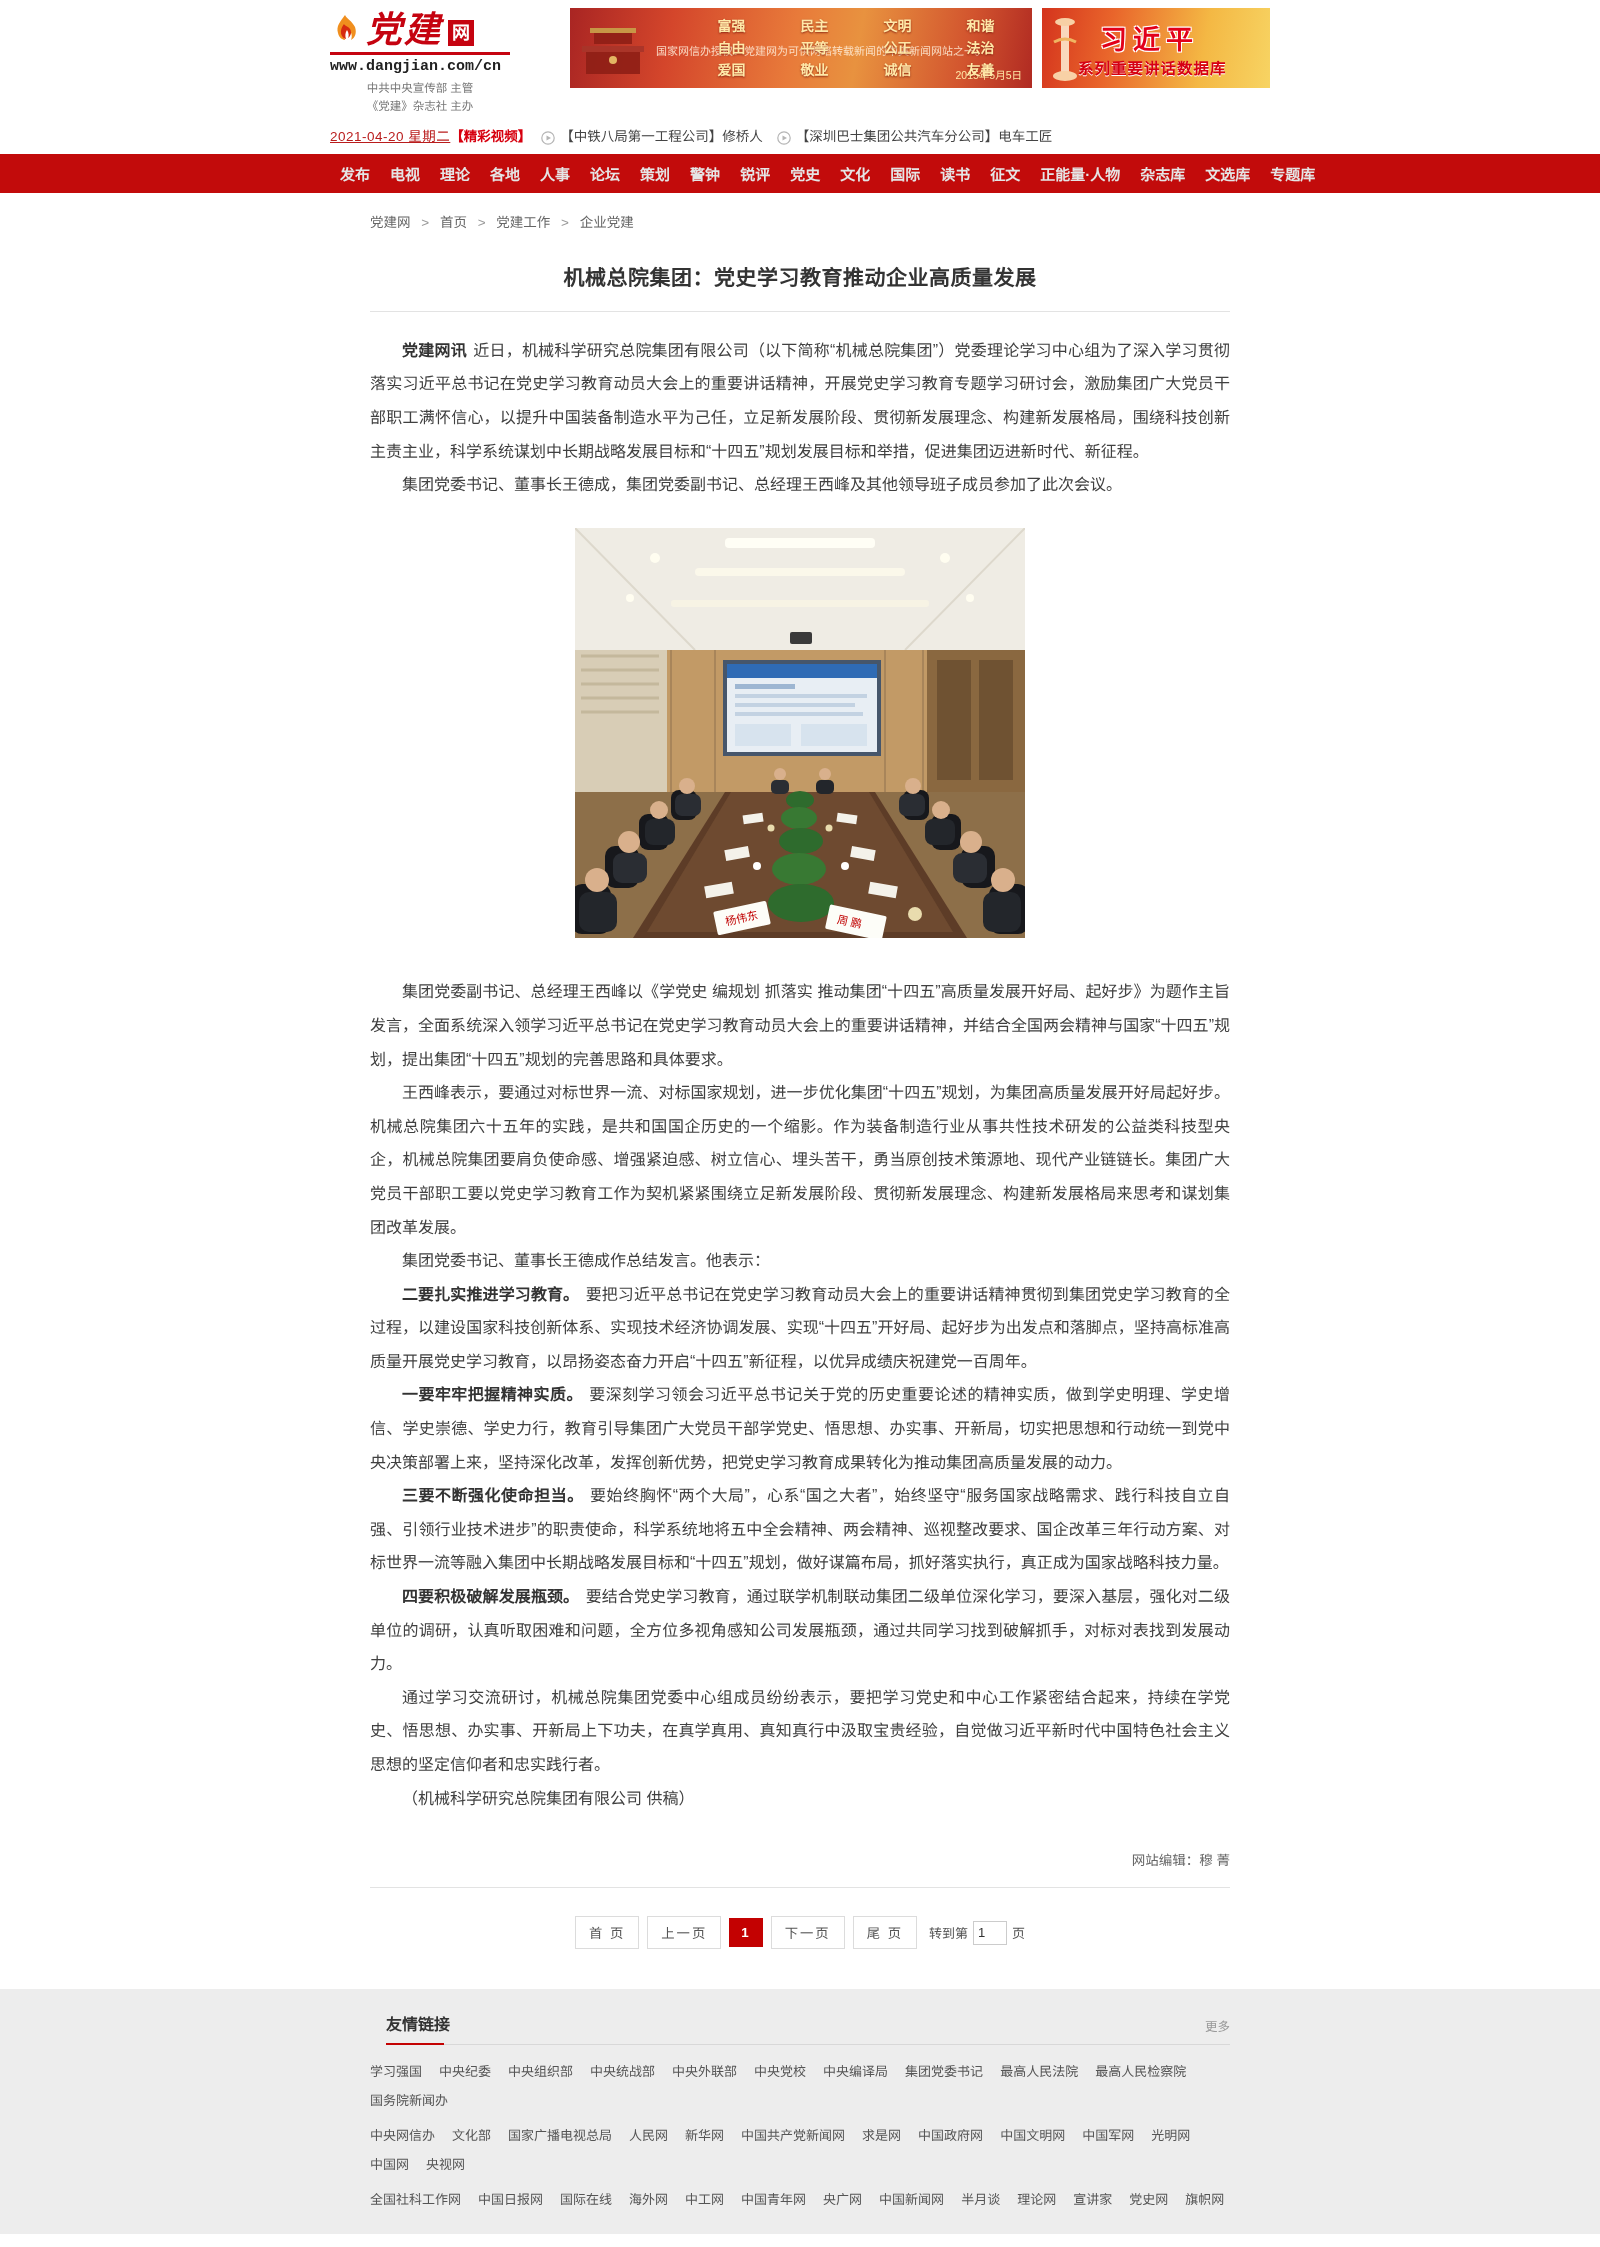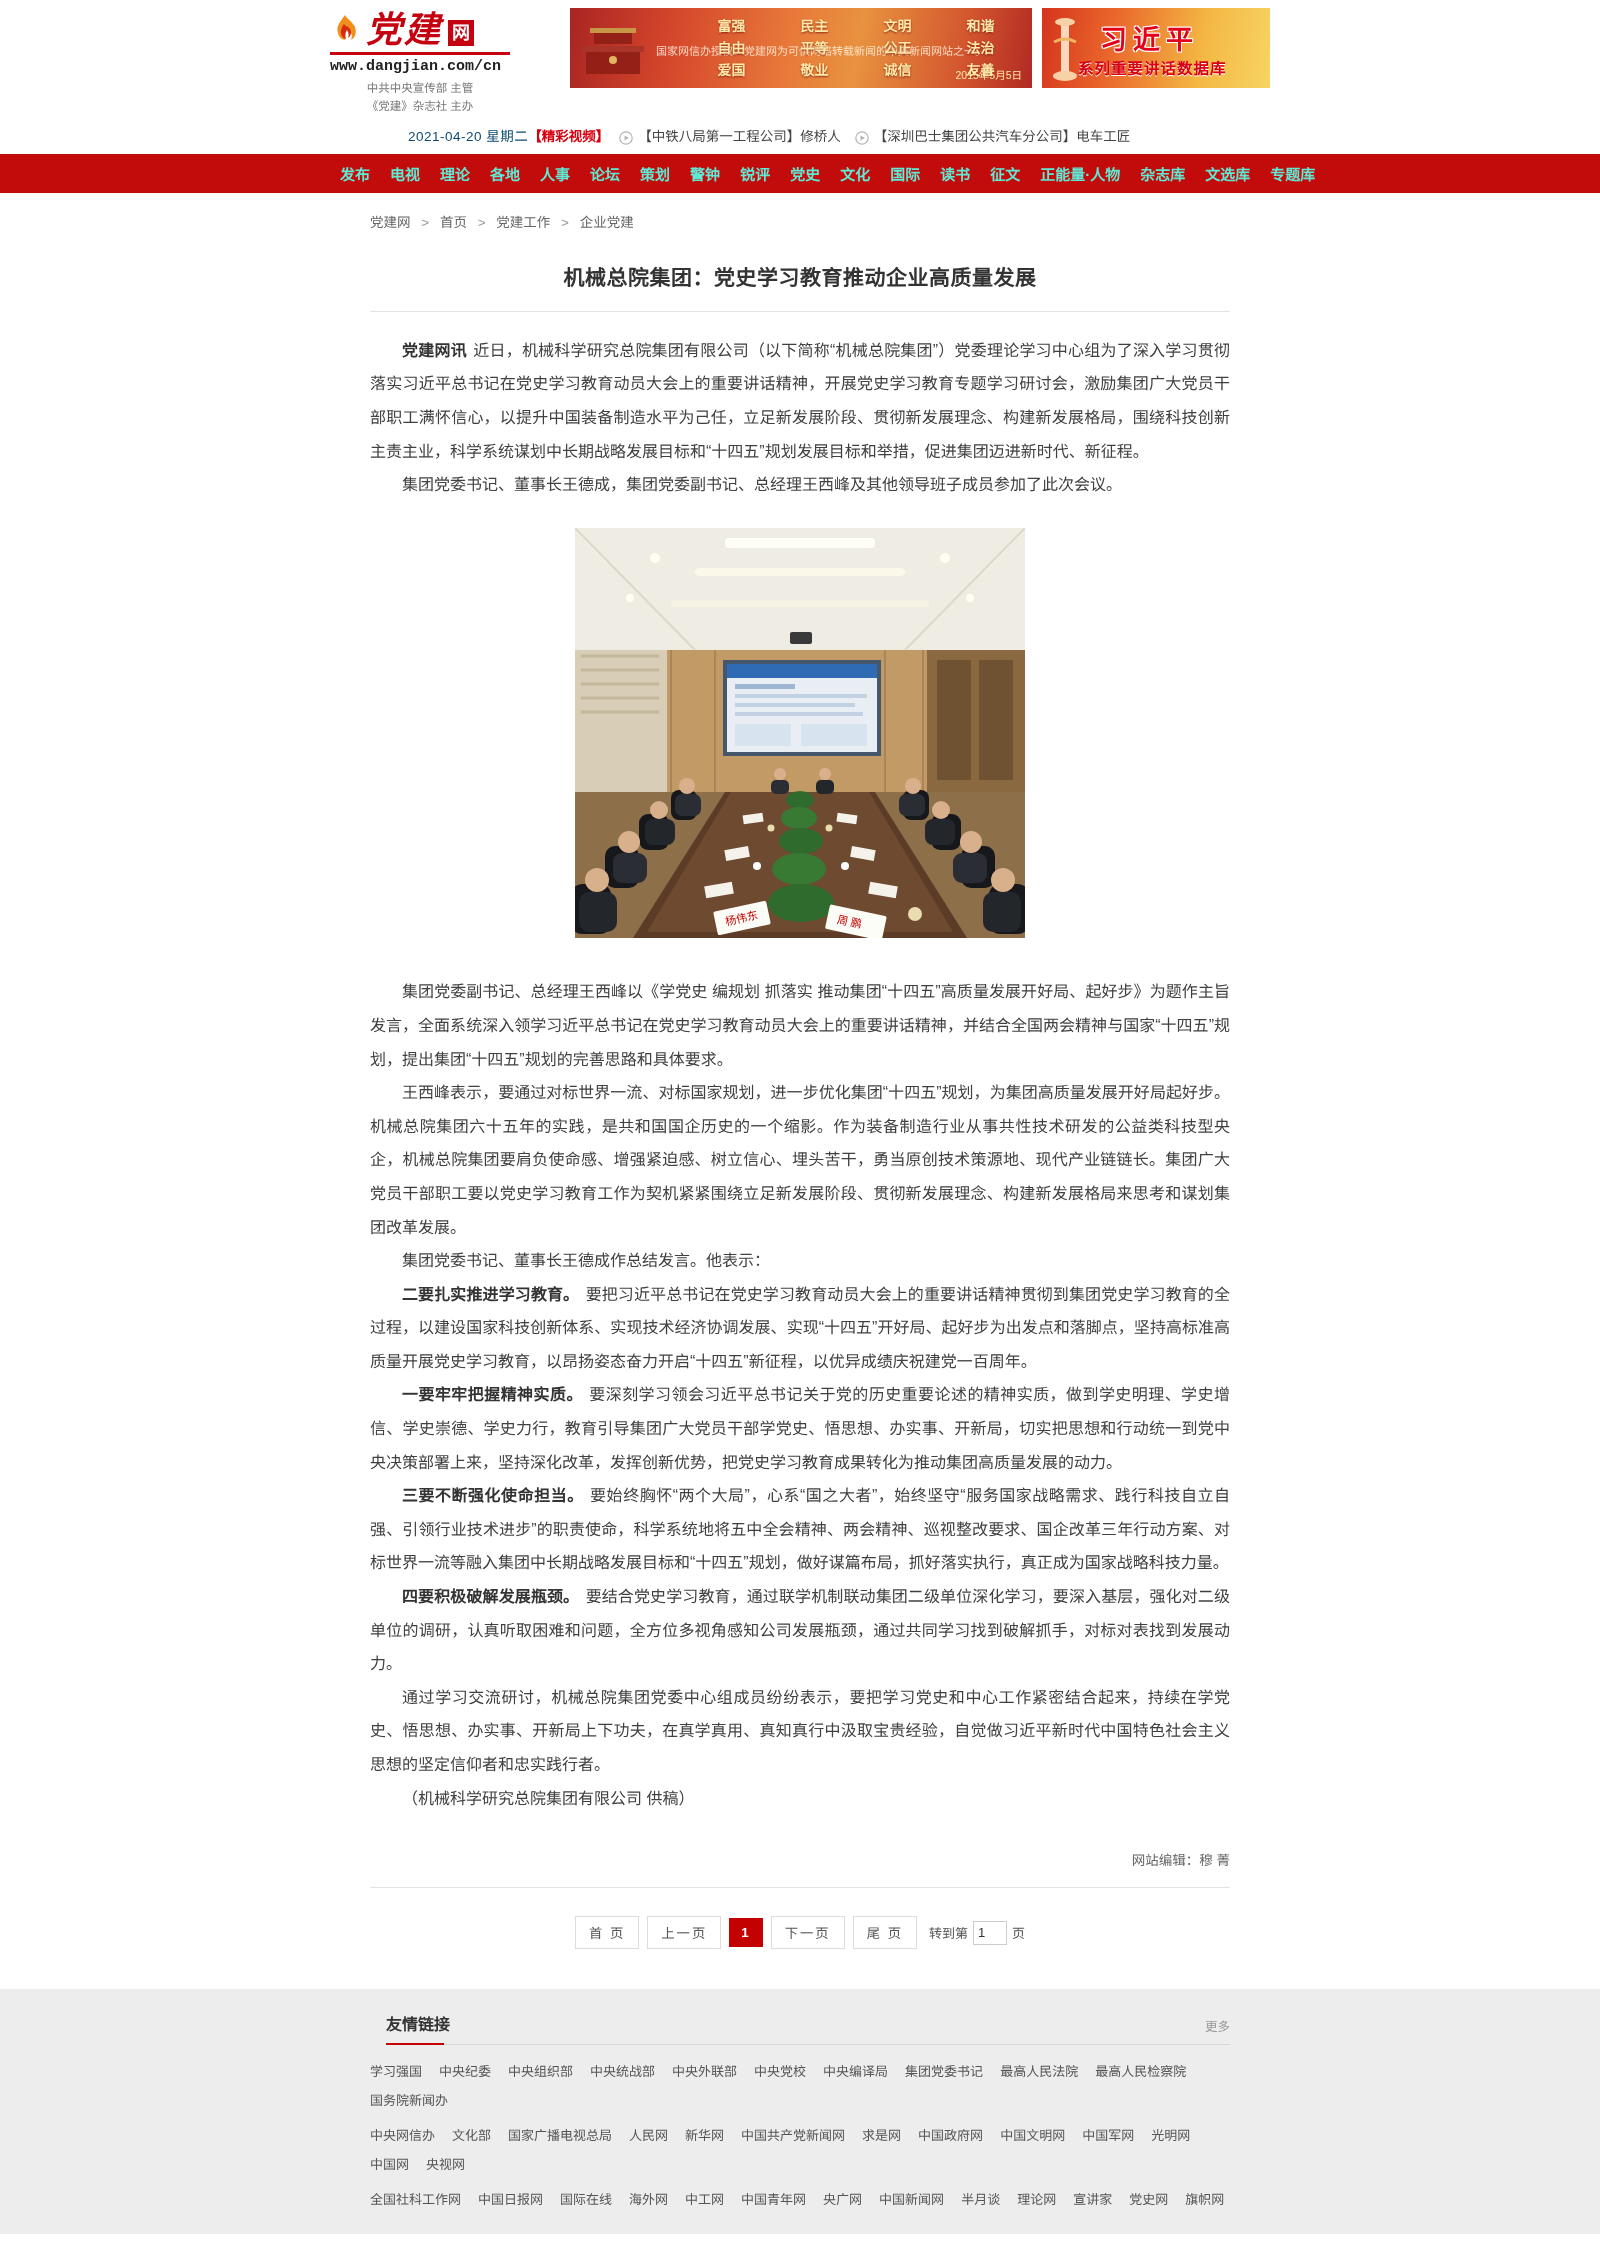--- a/index.html
+++ b/index.html
@@ -28,30 +28,30 @@
   .banner-date { position:absolute; right:10px; bottom:6px; font-size:10.5px; color:#ffe9a8; }
   .banner-gate { position:absolute; left:8px; top:6px; width:70px; height:68px; opacity:.9; }
   .banner-side { position:relative; width:228px; height:80px; overflow:hidden;
     background:linear-gradient(100deg,#d4341d 0%,#e9652b 30%,#f4b844 70%,#f7d463 100%); }
   .side-pillar { position:absolute; left:6px; top:4px; width:34px; height:72px; opacity:.85; }
   .side-t1 { position:absolute; left:58px; top:10px; font-size:27px; font-weight:bold; color:#e2001a; letter-spacing:6px;
     text-shadow:-1px -1px 0 #fff,1px -1px 0 #fff,-1px 1px 0 #fff,1px 1px 0 #fff; }
   .side-t2 { position:absolute; left:36px; top:48px; font-size:15.5px; font-weight:bold; color:#d60013;
     text-shadow:0 1px 0 #fff; letter-spacing:1px; }
   .header-info { display:flex; align-items:center; margin-top:6px; height:26px; font-size:13.5px; color:#555; }
-  .date-line { margin-left:78px; color:#0c4a6e; letter-spacing:.5px; }
+  .date-line { color:#b91c1c; letter-spacing:.5px;text-decoration:underline; }
   .ticker { display:flex; align-items:center; gap:10px; }
   .ticker-label { color:#d7000f; font-weight:bold; }
   .ticker-item { display:flex; align-items:flex-end; gap:5px; color:#444; }
   .play-ico { width:14px; height:14px; }
 
   
   .nav { background:#c20b0b; margin-top:6px; }
   .nav-inner { display:flex; gap:0; width:940px; margin:0 auto; }
-  .nav-item { color:#5eead4; font-size:15px; font-weight:bold; padding:9px 10px; cursor:pointer; white-space:nowrap; }
+  .nav-item { color:#e5e5e5; font-size:15px; font-weight:bold; padding:9px 10px; cursor:pointer; white-space:nowrap; }
 
   
   .breadcrumb { padding:18px 0 6px; font-size:13.5px; color:#666; }
   .breadcrumb .sep { margin:0 7px; color:#999; }
   .crumb { color:#666; cursor:pointer; }
 
   
   .article-title { text-align:center; font-size:21px; font-weight:bold; color:#333; margin-top:24px; letter-spacing:.5px; }
   .title-rule { border-top:1px solid #e3e3e3; margin-top:20px; }
   .meta-row { display:flex; align-items:center; margin-top:16px; font-size:12.5px; color:#9a9a9a; }

